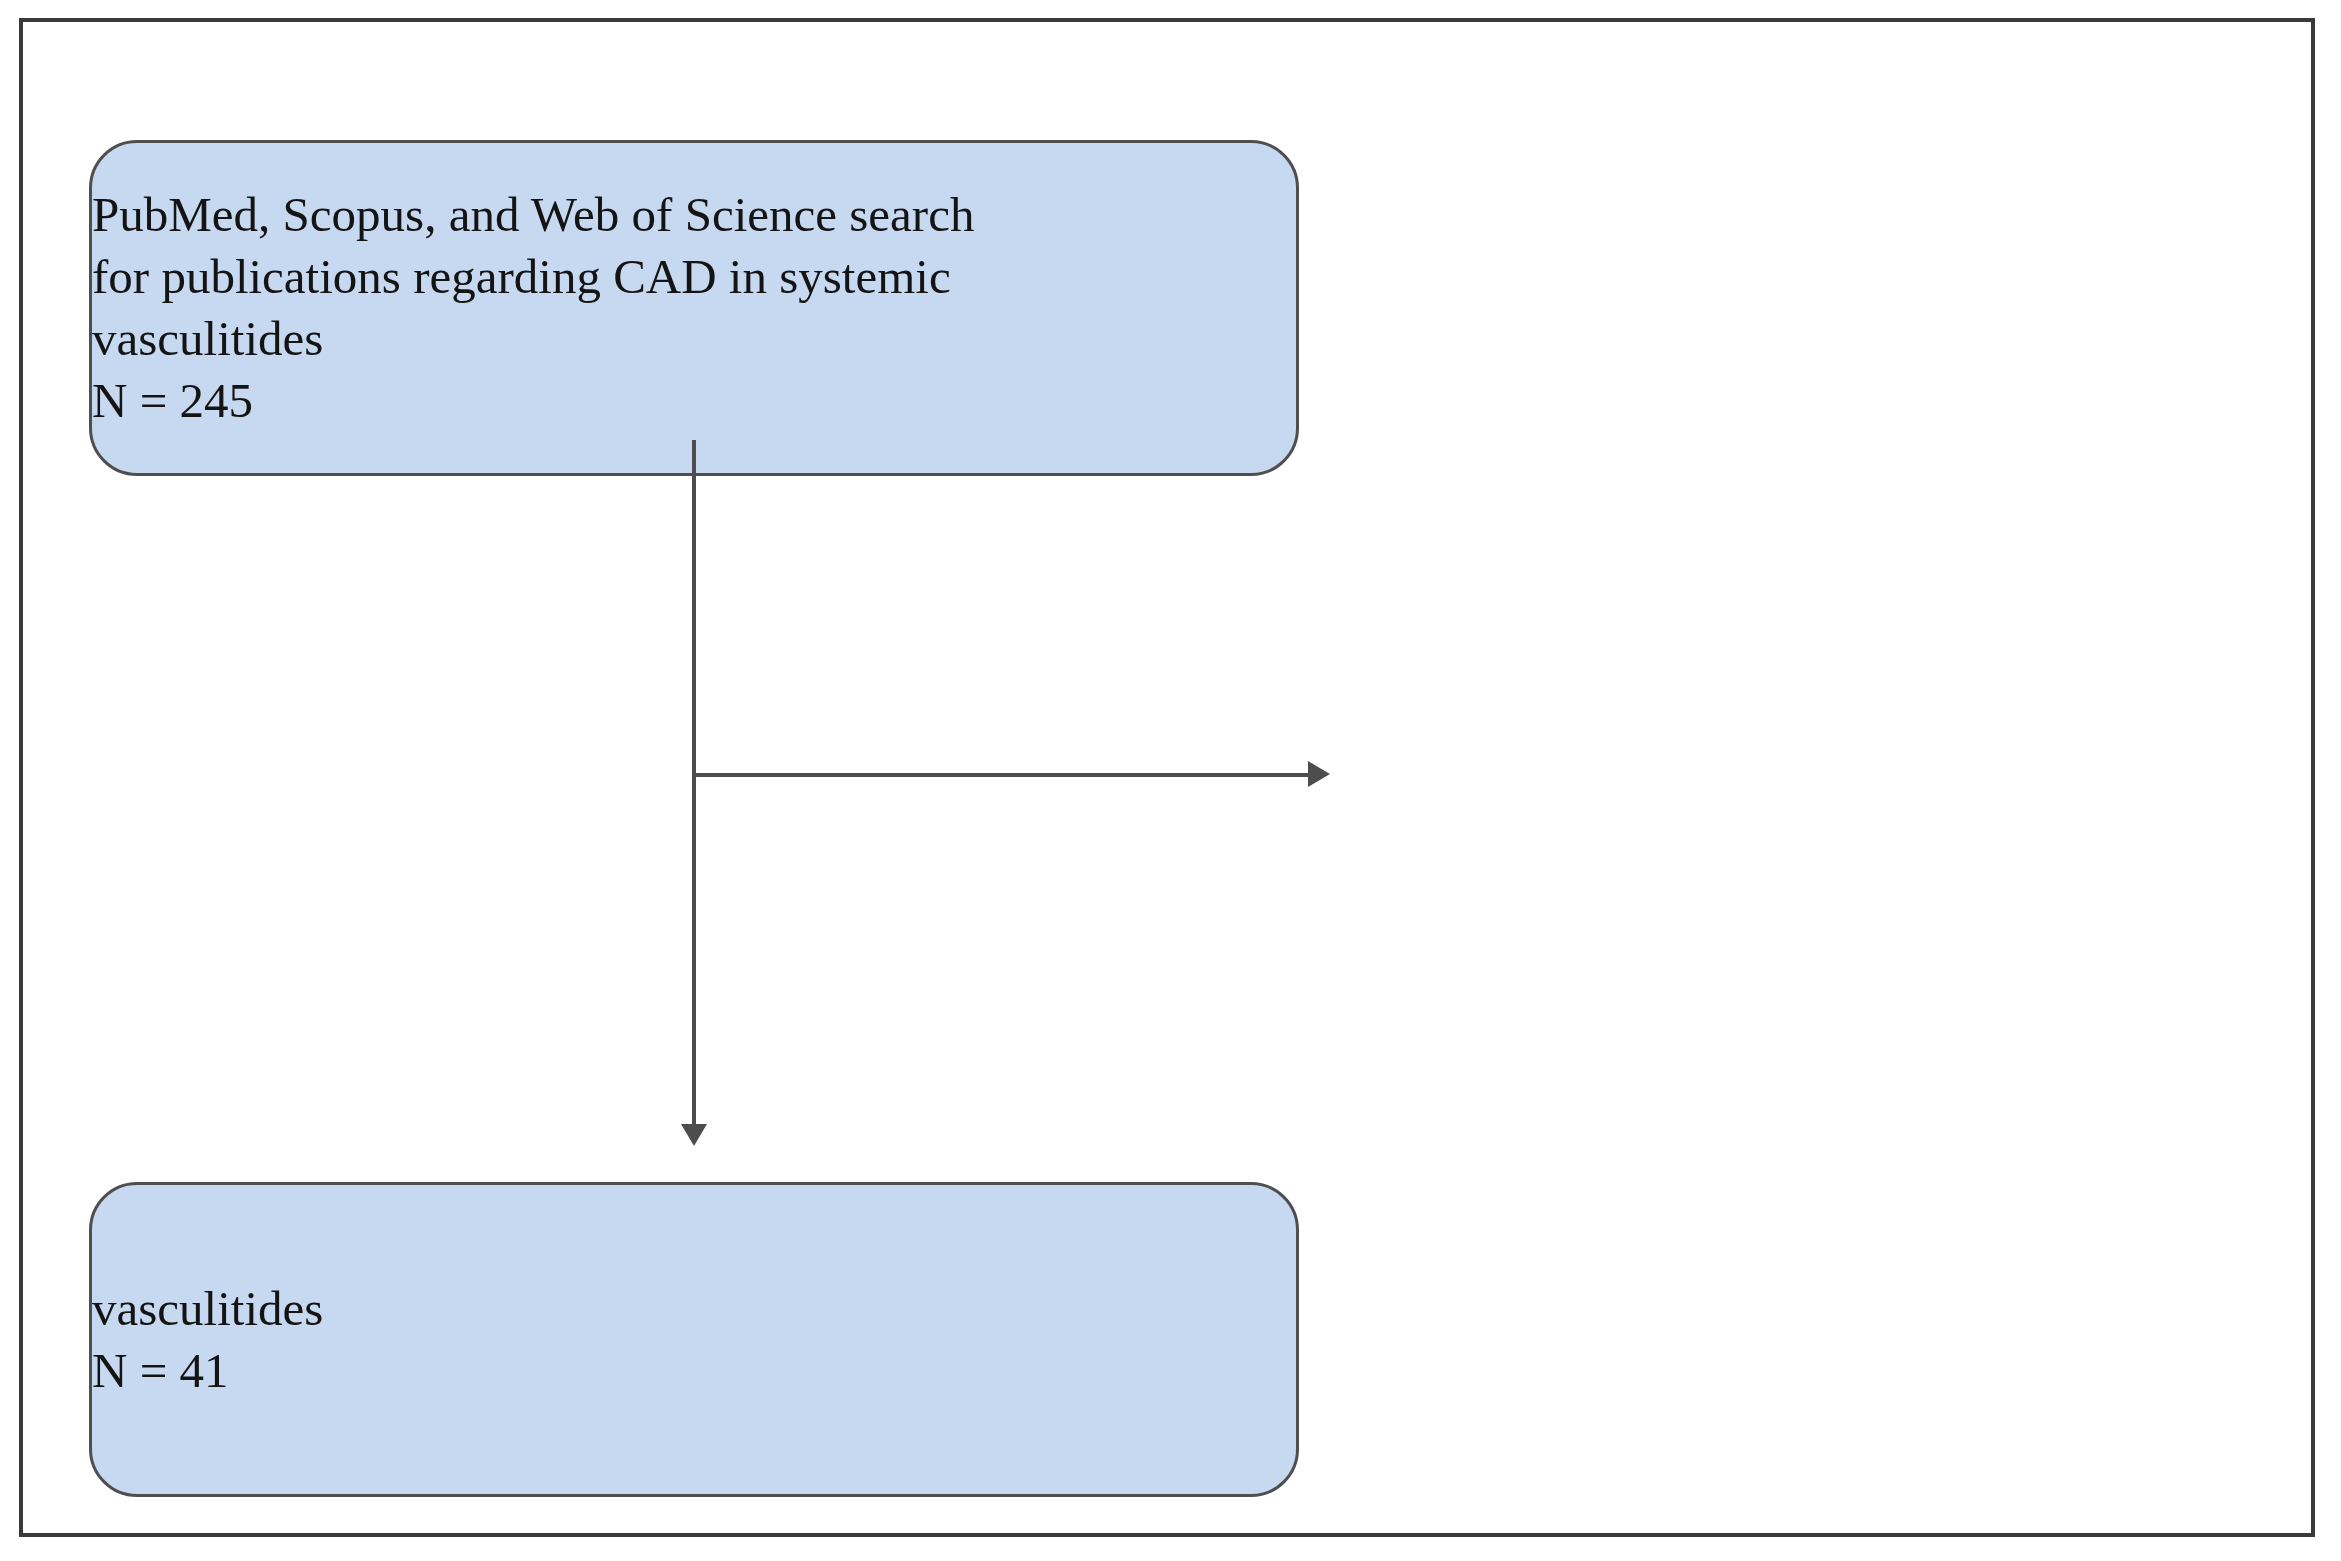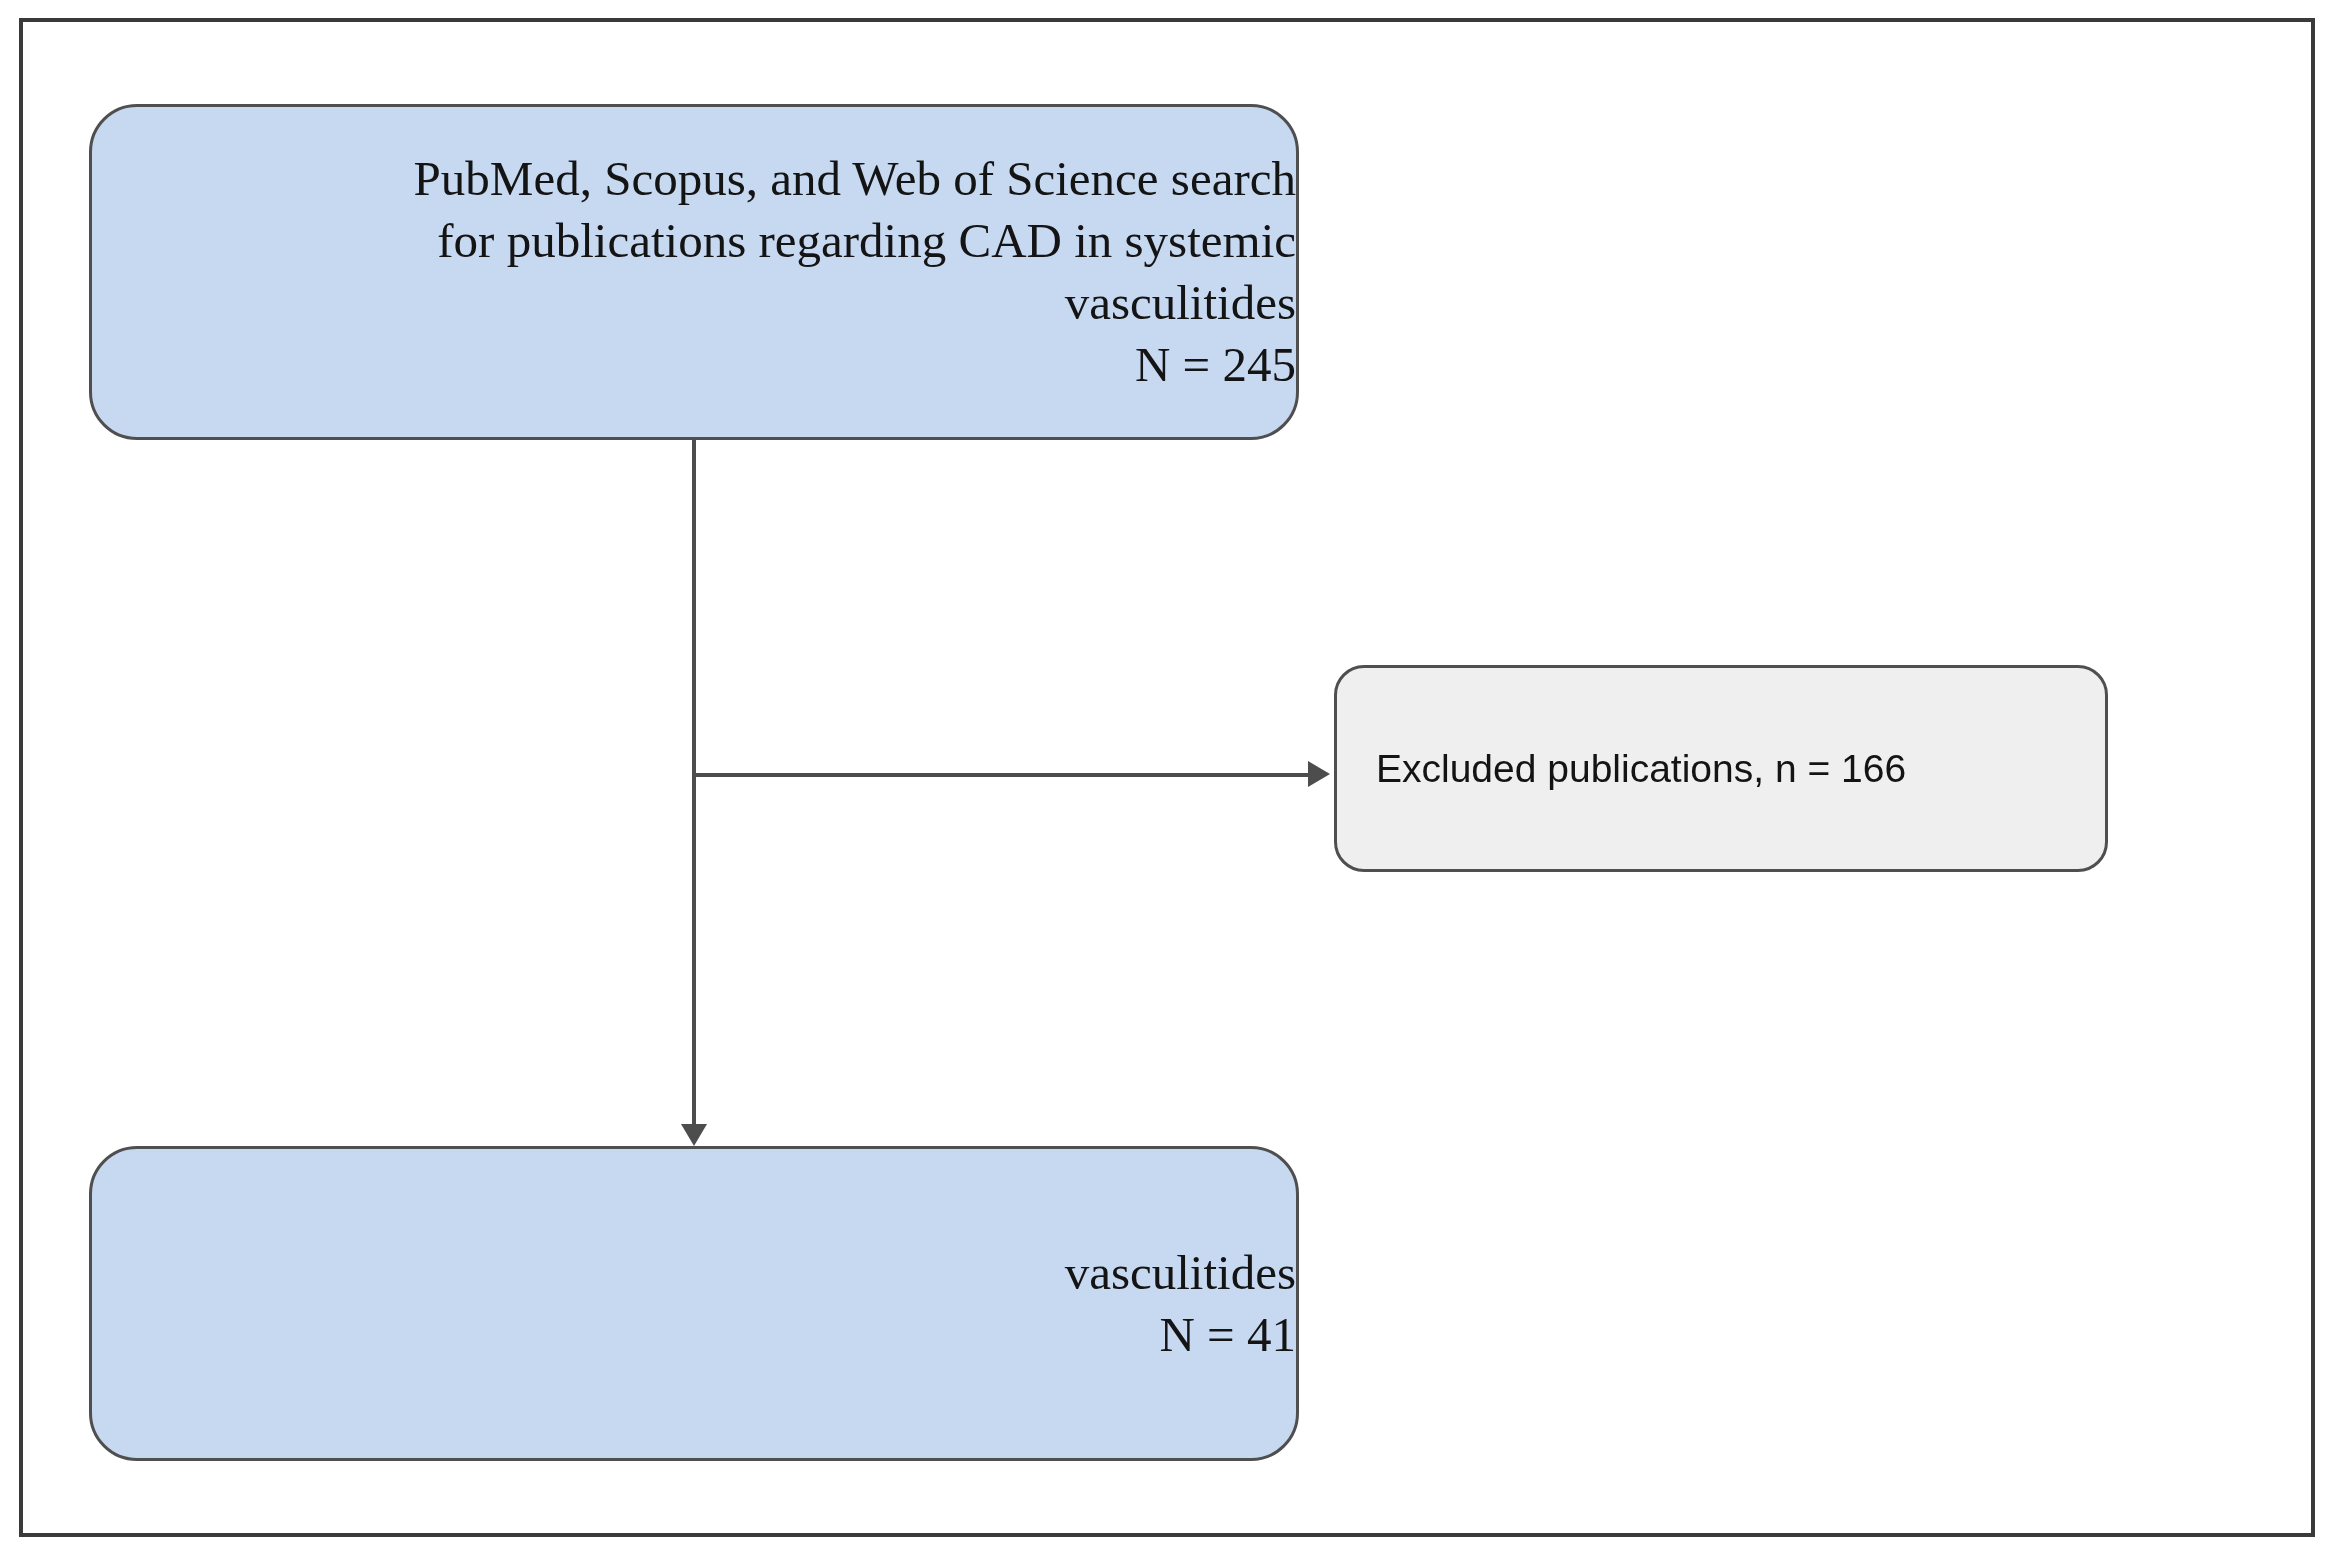--- a/index.html
+++ b/index.html
@@ -32,24 +32,25 @@
     position:absolute;
     box-sizing:border-box;
     border:3.7px solid var(--box-border);
   }
   .blue-box{
     background:var(--blue-fill);
     border-radius:48px;
     display:flex;
     flex-direction:column;
     justify-content:center;
-    align-items:flex-end;
+    align-items:flex-start;
     text-align:center;
     font-size:49px;
     line-height:62px;
+    margin-top:36px;
   }
   #search-box{ left:89px; top:104px;  width:1210px; height:336px; }
   #included-box{ left:89px; top:1146px; width:1210px; height:315px; }
   #excluded-box{
     left:1334px; top:665px;
     width:774px; height:207px;
     background:var(--gray-fill);
     border-width:3px;
     border-radius:30px;
     display:flex;
@@ -101,23 +102,20 @@
     <div class="box-line">vasculitides</div>
     <div class="box-line">N = 245</div>
   </div>
 
   <div class="vline"></div>
   <div class="arrow-down"></div>
 
   <div class="hline"></div>
   <div class="arrow-right"></div>
 
-  <div class="box" id="excluded-box">
-    <div class="box-line">Excluded publications, n = 166</div>
-  </div>
 
   <div class="box blue-box" id="included-box">
     <div class="box-line">vasculitides</div>
     <div class="box-line">N = 41</div>
   </div>
 
 </div>
 
 
 </body></html>

